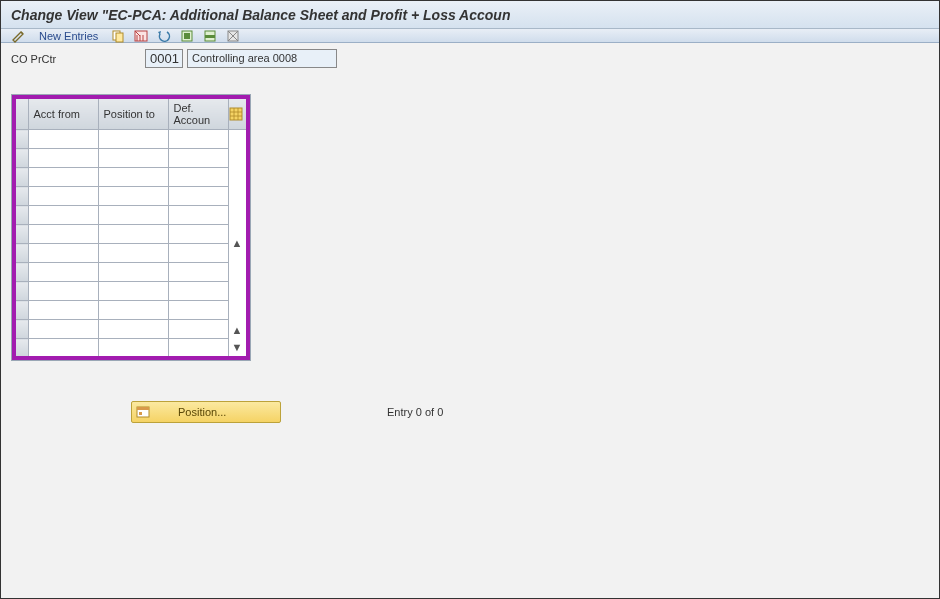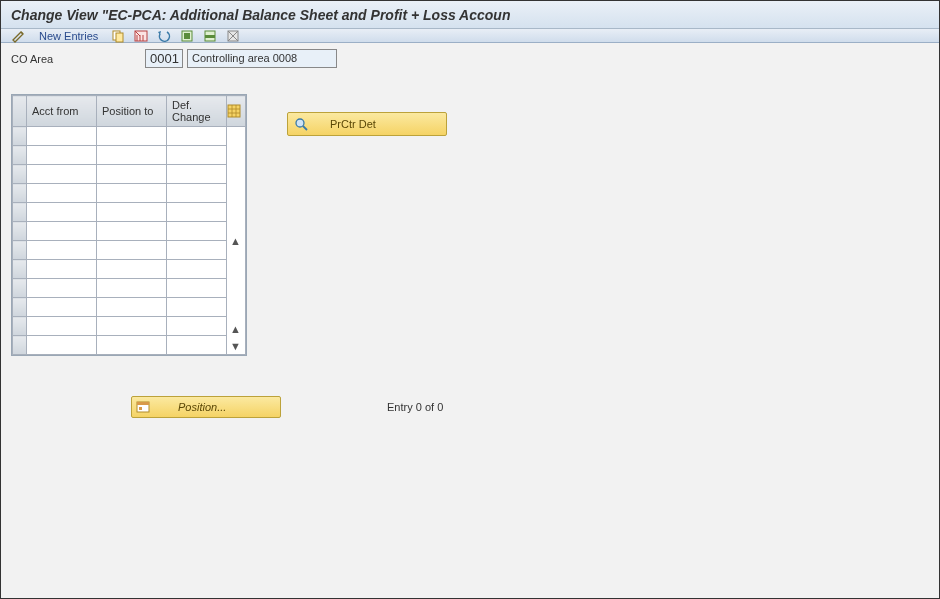--- a/index.html
+++ b/index.html
@@ -94,21 +94,21 @@
     font-size: 11px;
     line-height: 15px;
     display: inline-block;
   }
   .main-layout { display: flex; gap: 40px; align-items: flex-start; }
   .table-wrap {
     display: inline-block;
   }
   table.alv {
     border-collapse: collapse;
-    border: 1px solid #a21caf;
+    border: 4px solid #a21caf;
   }
   table.alv th, table.alv td {
     border: 1px solid #a8b0bc;
     font-size: 11px;
     padding: 0;
   }
   table.alv th {
     background: linear-gradient(to bottom, #e6e9ed 0%, #cfd6dd 100%);
     color: #333;
     text-align: left;
@@ -173,21 +173,20 @@
     height: 22px;
     background: linear-gradient(to bottom, #fbe9a0 0%, #f5d365 100%);
     border: 1px solid #bca23a;
     border-radius: 2px;
     display: flex;
     align-items: center;
     padding: 0 4px;
     cursor: pointer;
     color: #5a4706;
     font-size: 11px;
-    font-style: italic;
   }
   .position-btn .icon-box { margin-right: 28px; display:flex; }
   .entry-text { color: #333; font-size: 11px; }
   svg { display: block; }
 </style>
 </head>
 <body>
 
 <div class="title-bar">
   <span>Change View "EC-PCA: Additional Balance Sheet and Profit + Loss Accoun</span>
@@ -238,35 +237,35 @@
     <svg width="14" height="14">
         <rect x="2" y="2" width="10" height="10" fill="#e6e6e6" stroke="#888"></rect>
         <path d="M2 2 L12 12 M12 2 L2 12" stroke="#888"></path>
       </svg>
   </span>
 </div>
 
 <div class="content">
 
   <div class="co-area-row">
-    <span class="co-area-label">CO Area</span>
+    <span class="co-area-label">CO PrCtr</span>
     <span class="co-area-code">0001</span>
     <span class="co-area-desc">Controlling area 0008</span>
   </div>
 
   <div class="main-layout">
     <div class="table-wrap">
       <div class="alv-container">
         <table class="alv">
           <thead>
             <tr>
               <th class="sel"></th>
               <th class="col-af">Acct from</th>
               <th class="col-at">Position to</th>
-              <th class="col-dp">Def. Change</th>
+              <th class="col-dp">Def. Accoun</th>
               <th class="th-corner">
                 <svg width="14" height="14">
                     <rect x="1" y="1" width="12" height="12" fill="#f5d365" stroke="#b08b2a"></rect>
                     <path d="M5 1 V13 M9 1 V13 M1 5 H13 M1 9 H13" stroke="#b08b2a" stroke-width="0.8"></path>
                   </svg>
               </th>
             </tr>
           </thead>
           <tbody>
             <tr>
@@ -344,29 +343,20 @@
                 <td class="sel"></td>
                 <td></td>
                 <td></td>
                 <td></td>
               </tr>
           </tbody>
         </table>
       </div>
     </div>
 
-    <div class="prctr-btn">
-      <span class="icon-box">
-        <svg width="14" height="14">
-            <circle cx="6" cy="6" r="4" fill="#cfe3f6" stroke="#3a7aa8" stroke-width="1.3"></circle>
-            <line x1="9" y1="9" x2="13" y2="13" stroke="#3a7aa8" stroke-width="1.8"></line>
-          </svg>
-      </span>
-      <span>PrCtr Det</span>
-    </div>
   </div>
 
   <div class="position-row">
     <div class="position-btn">
       <span class="icon-box">
         <svg width="14" height="14">
             <rect x="1" y="2" width="12" height="10" fill="#fff" stroke="#b08b2a"></rect>
             <rect x="1" y="2" width="12" height="3" fill="#d89a4a"></rect>
             <rect x="3" y="7" width="3" height="3" fill="#d89a4a"></rect>
           </svg>

